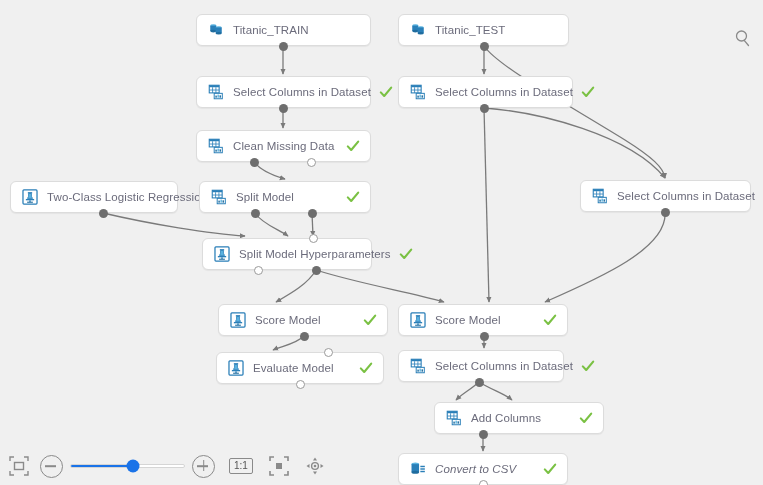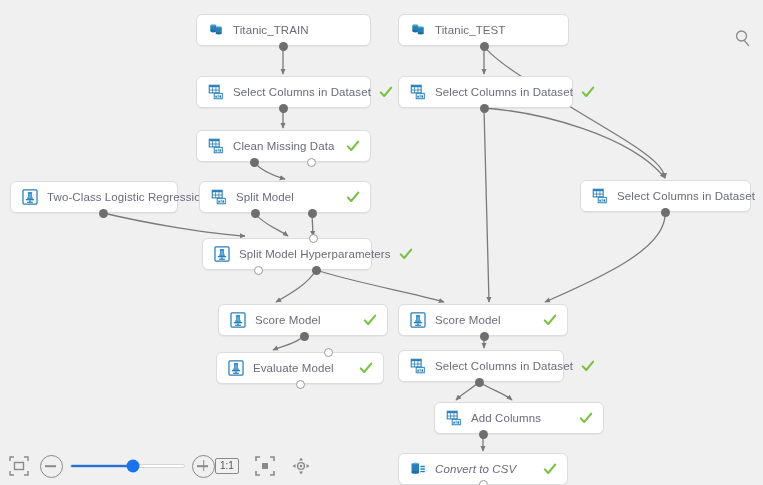--- a/index.html
+++ b/index.html
@@ -141,20 +141,21 @@
   #slider-thumb {
     position: absolute;
     width: 13px;
     height: 13px;
     border-radius: 50%;
     background: #1a73e8;
     top: 50%;
     transform: translate(-50%, -50%);
   }
   #ratio-btn {
+    margin-left: 14px;
     border: 1.4px solid #8a8a8a;
     border-radius: 2px;
     font-size: 10px;
     color: #555;
     padding: 1px 4px 2px 4px;
     line-height: 1.1;
     background: transparent;
     font-family: "Liberation Sans", sans-serif;
   }
   .tb-icon {

